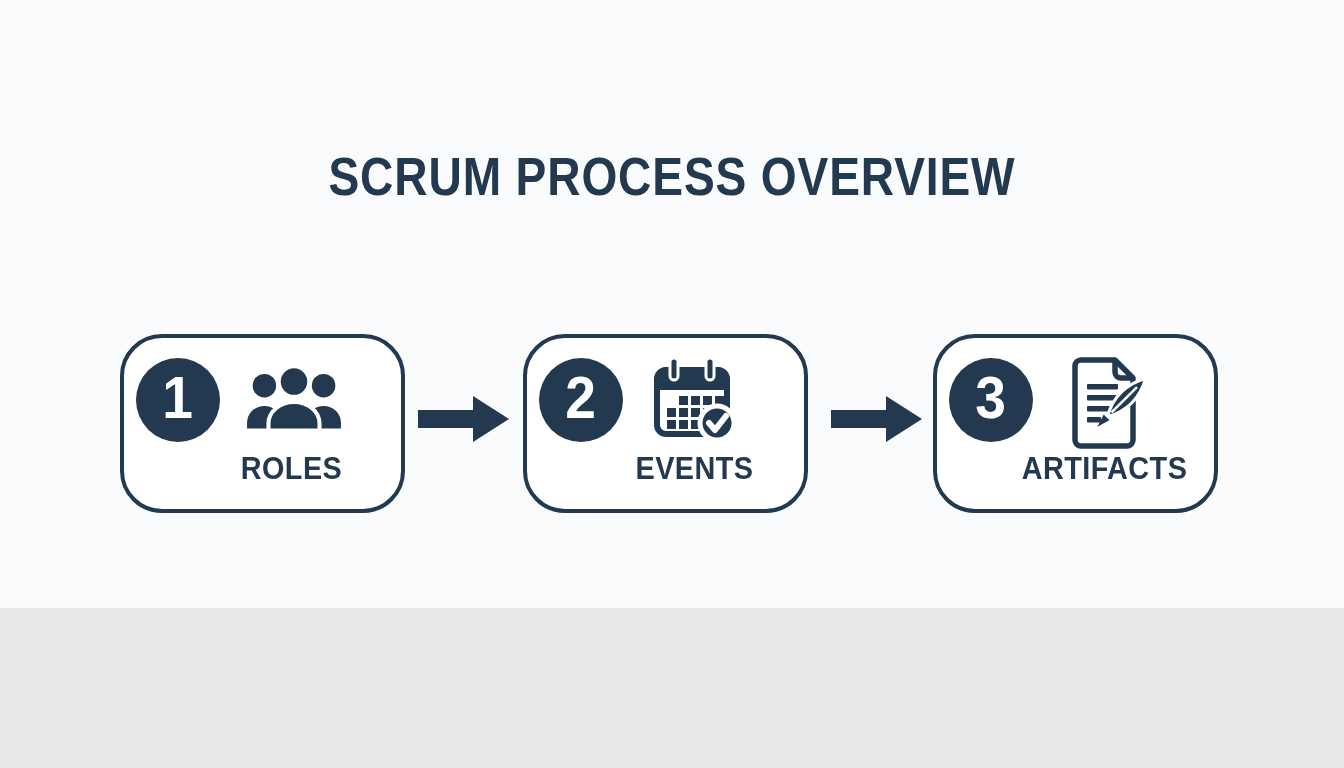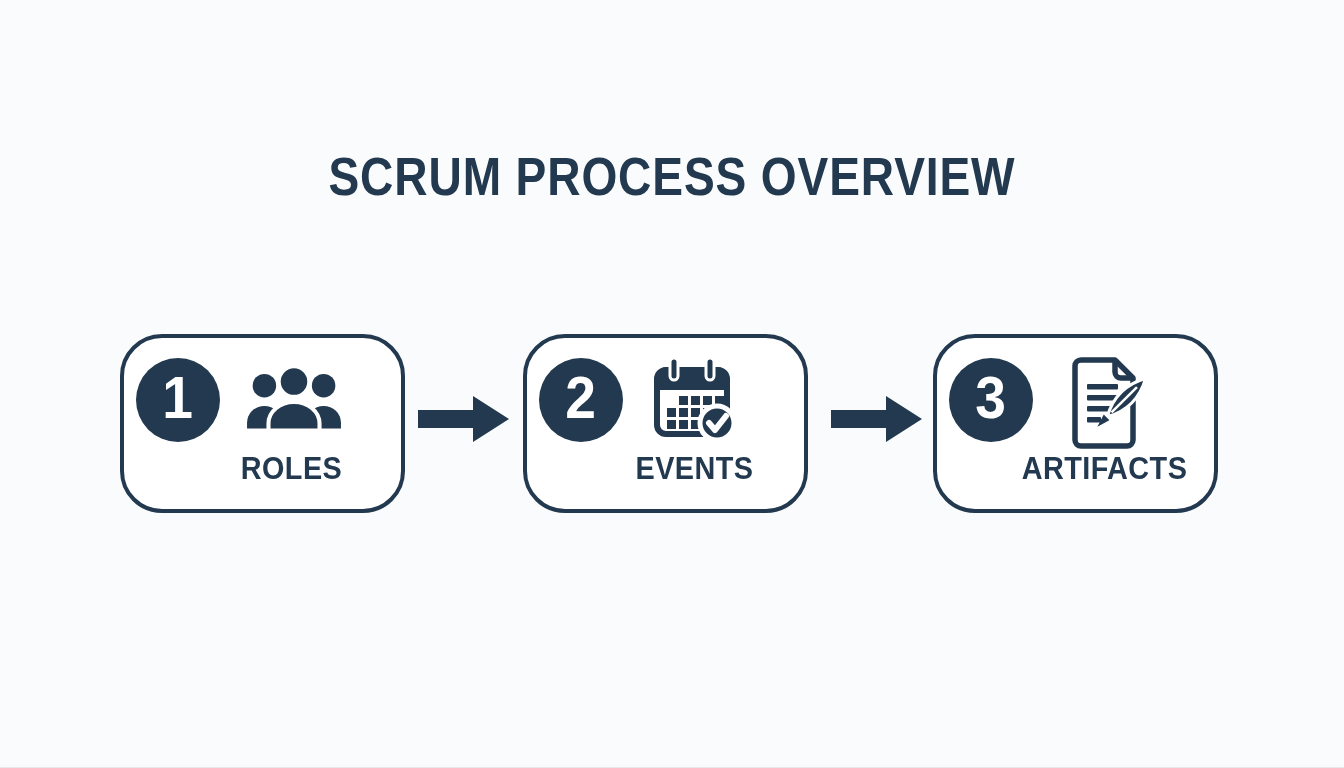--- a/index.html
+++ b/index.html
@@ -4,21 +4,21 @@
 <style>
   :root{
     --navy:#22394f;
     --page-bg:#fafbfc;
     --card-bg:#ffffff;
   }
   html,body{margin:0;padding:0;}
   body{background:#e8e8e8;}
   .stage{
     position:relative;
-    width:1344px;height:767px;
+    width:1344px;height:608px;
     background:var(--page-bg);
     overflow:hidden;
     font-family:"Liberation Sans", sans-serif;
     color:var(--navy);
   }
   .title{
     position:absolute;
     top:146px;left:0;width:100%;
     margin:0;
     text-align:center;

